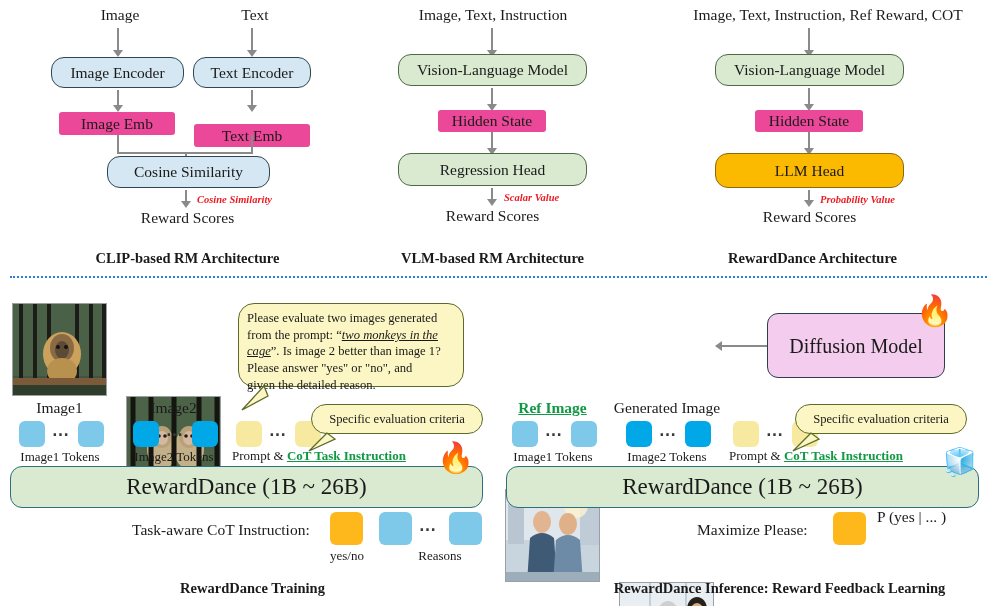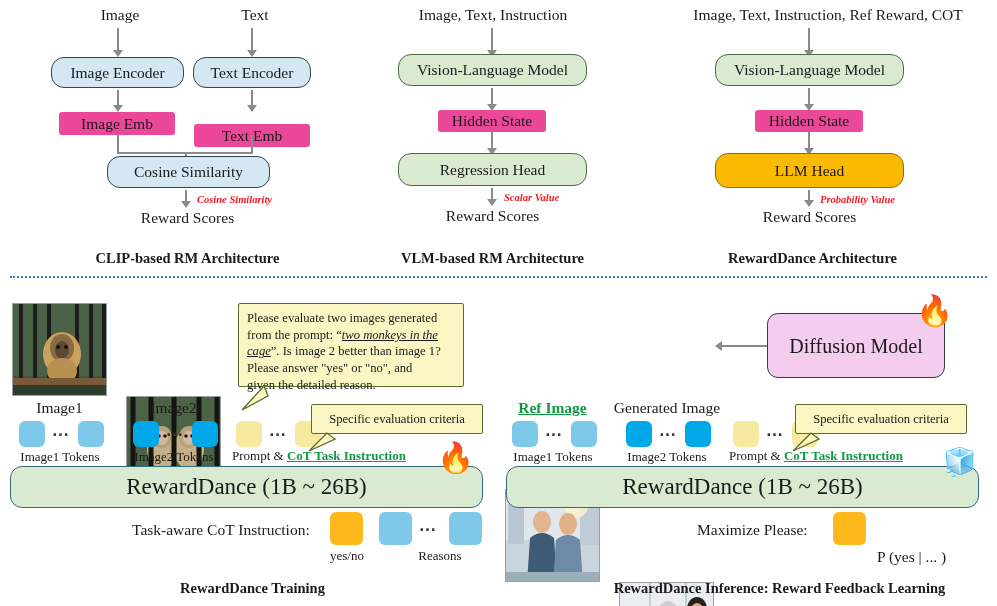--- a/index.html
+++ b/index.html
@@ -37,21 +37,21 @@
   
   .tok{border-radius:6px;}
   .dots{font-size:17px;letter-spacing:2px;color:#3a3a3a;font-weight:bold;}
   .tokrow{display:flex;align-items:center;gap:7px;}
 
   
   .thumb{border:1.5px solid #9aa0a4;box-sizing:border-box;overflow:hidden;position:relative;}
 
   
   .bub{box-sizing:border-box;background:#fbf6c3;border:1.4px solid #5c6b2a;
-       border-radius:2px;font-size:12.6px;line-height:1.33;padding:6px 8px;}
+       border-radius:16px;font-size:12.6px;line-height:1.33;padding:6px 8px;}
   .bub u{text-decoration:underline;}
 
   .greenlink{color:#119944;font-weight:bold;text-decoration:underline;}
 
   .big{font-size:23px;}
   .emoji{font-size:30px;line-height:1;}
   .emoji.ice{font-size:27px;}
 </style>
 </head>
 <body>
@@ -302,15 +302,15 @@
 <div class="abs bub ctr" style="left:795px;top:404px;width:172px;height:30px;padding:0 8px;">Specific evaluation criteria</div>
 <svg class="abs" style="left:789px;top:431px;" width="40" height="24">
   <polygon points="22,2 4,20 30,8" fill="#fbf6c3" stroke="#5c6b2a" stroke-width="1.3"></polygon>
 </svg>
 
 <div class="abs box green ctr big" style="left:506px;top:466px;width:473px;height:42px;border-radius:12px;border-color:#2f6d80;">RewardDance (1B ~ 26B)</div>
 <div class="abs emoji ice" style="left:943px;top:449px;">🧊</div>
 
 <div class="abs txt" style="left:697px;top:521px;">Maximize Please:</div>
 <div class="abs tok" style="left:833px;top:512px;width:33px;height:33px;background:#FFB81C;"></div>
-<div class="abs txt" style="left:877px;top:548px;">P (yes | ... )</div>
+<div class="abs txt" style="left:877px;top:508px;">P (yes | ... )</div>
 
 <div class="abs cap ctr" style="left:567px;top:578px;width:425px;height:20px;">RewardDance Inference: Reward Feedback Learning</div>
 
 </body></html>

